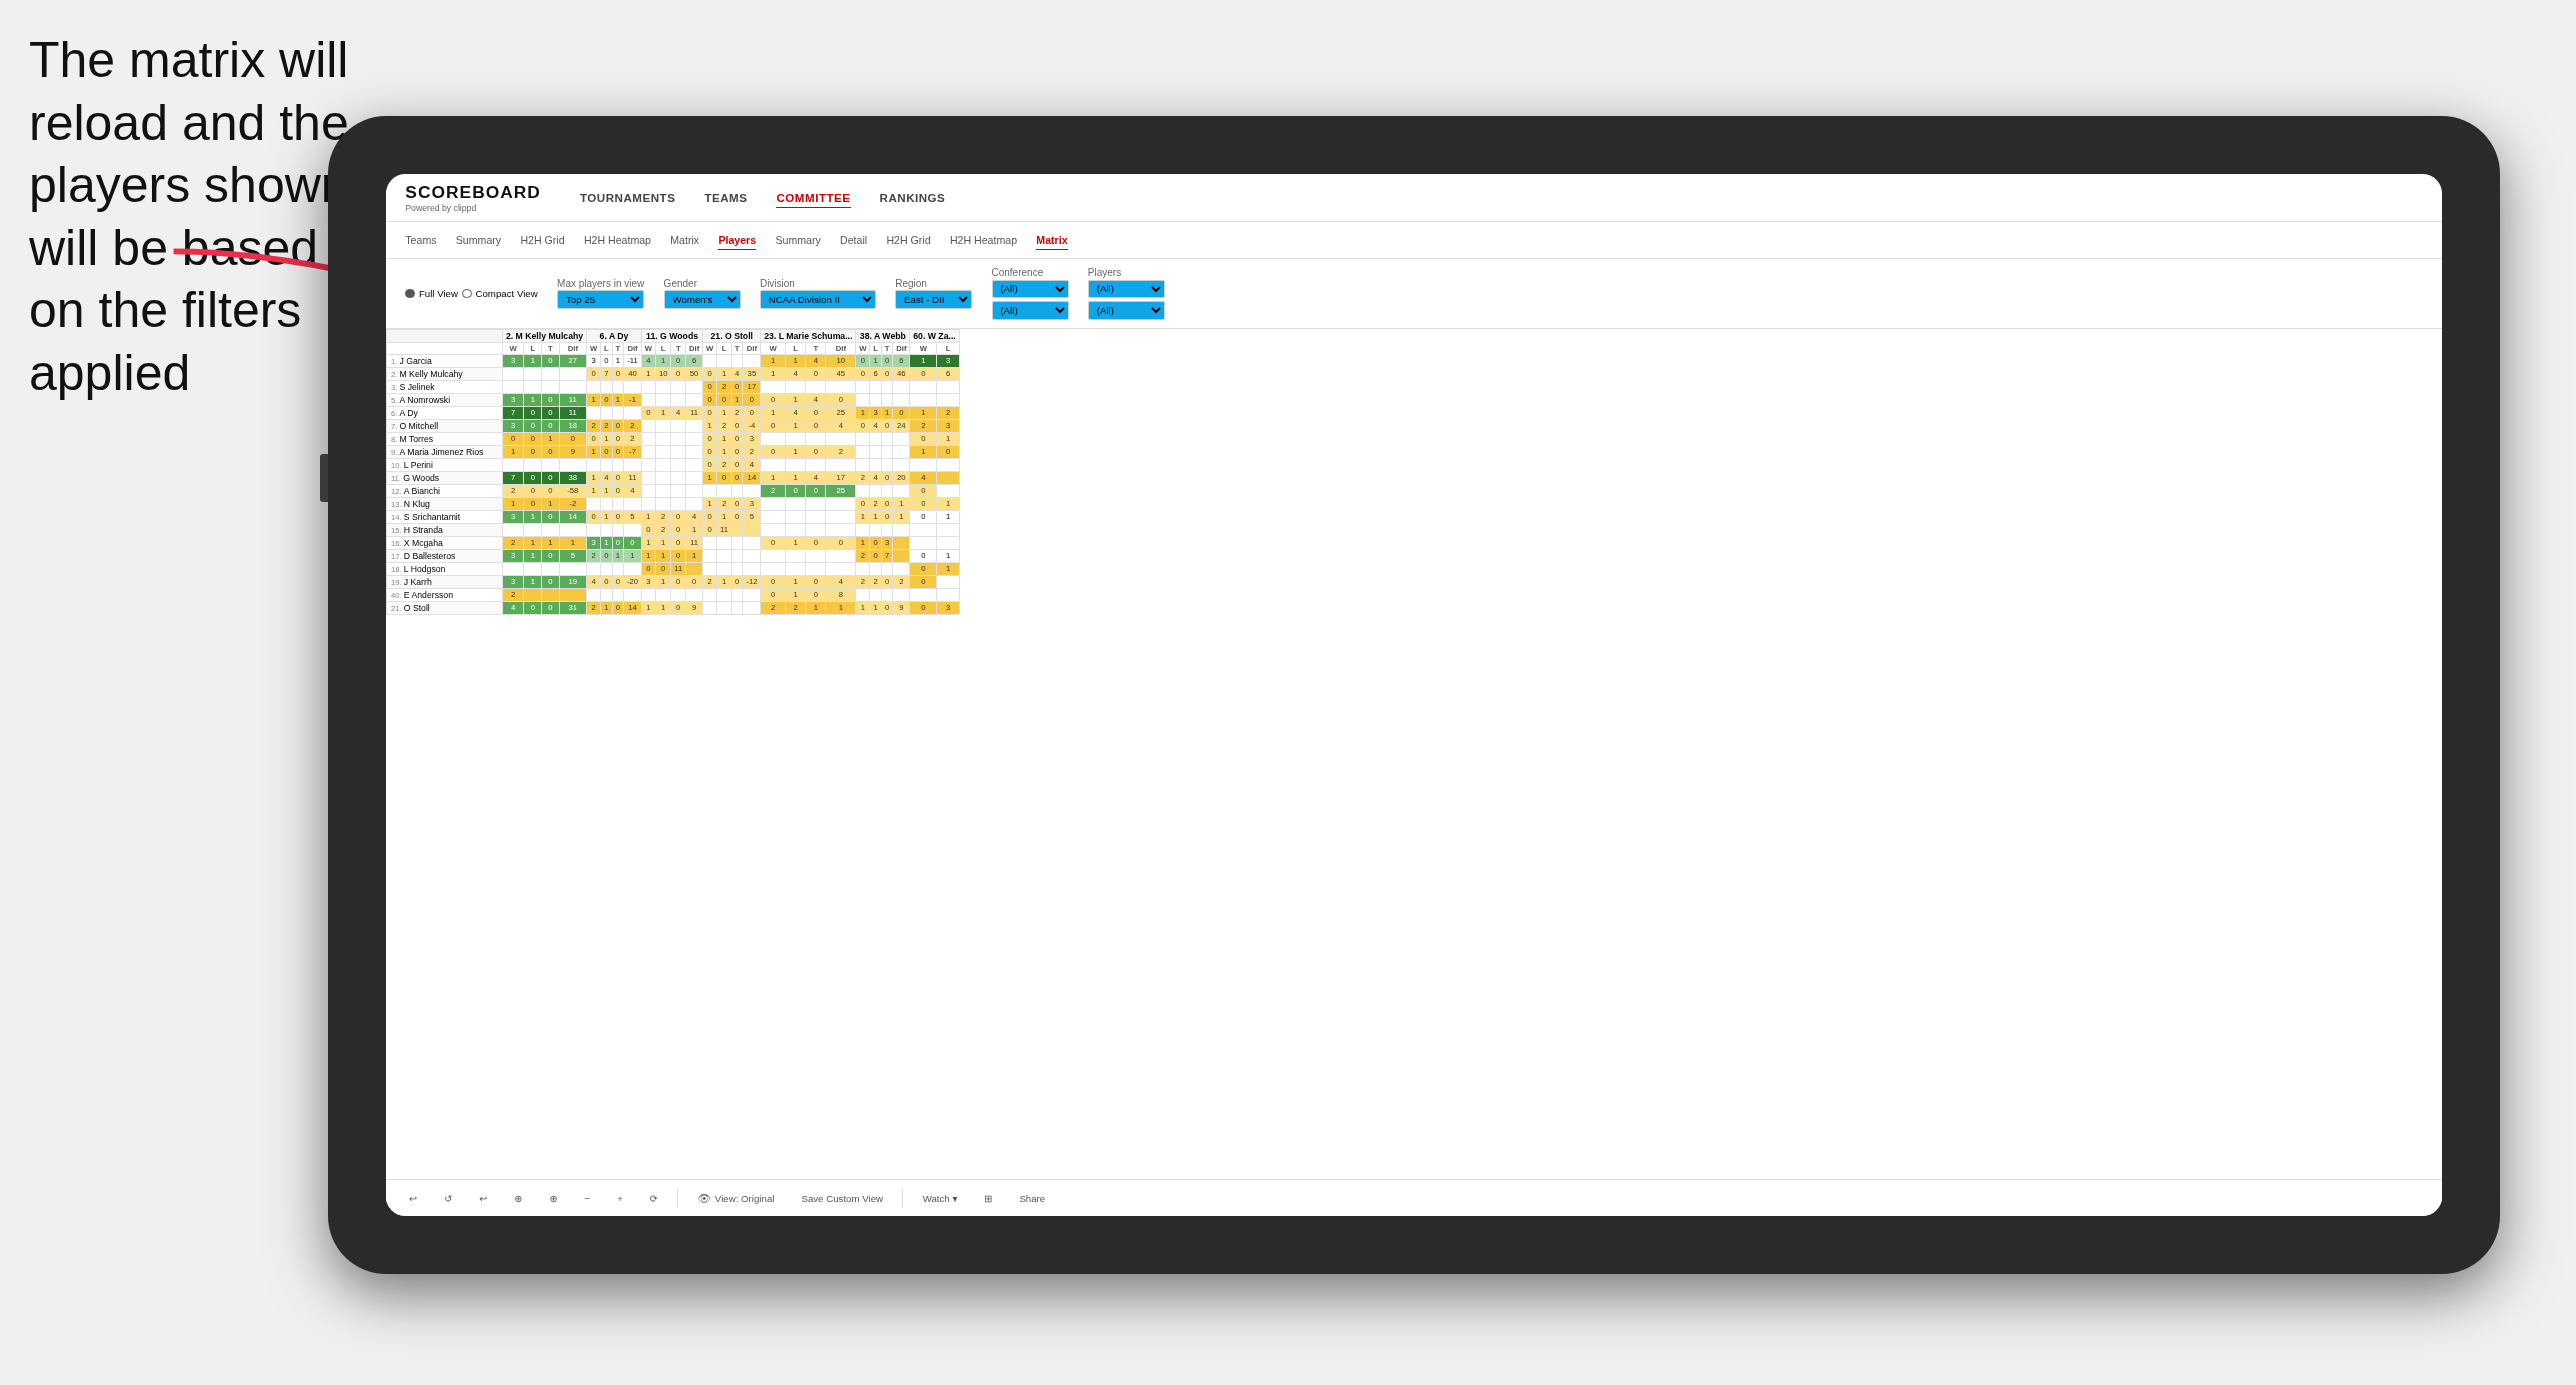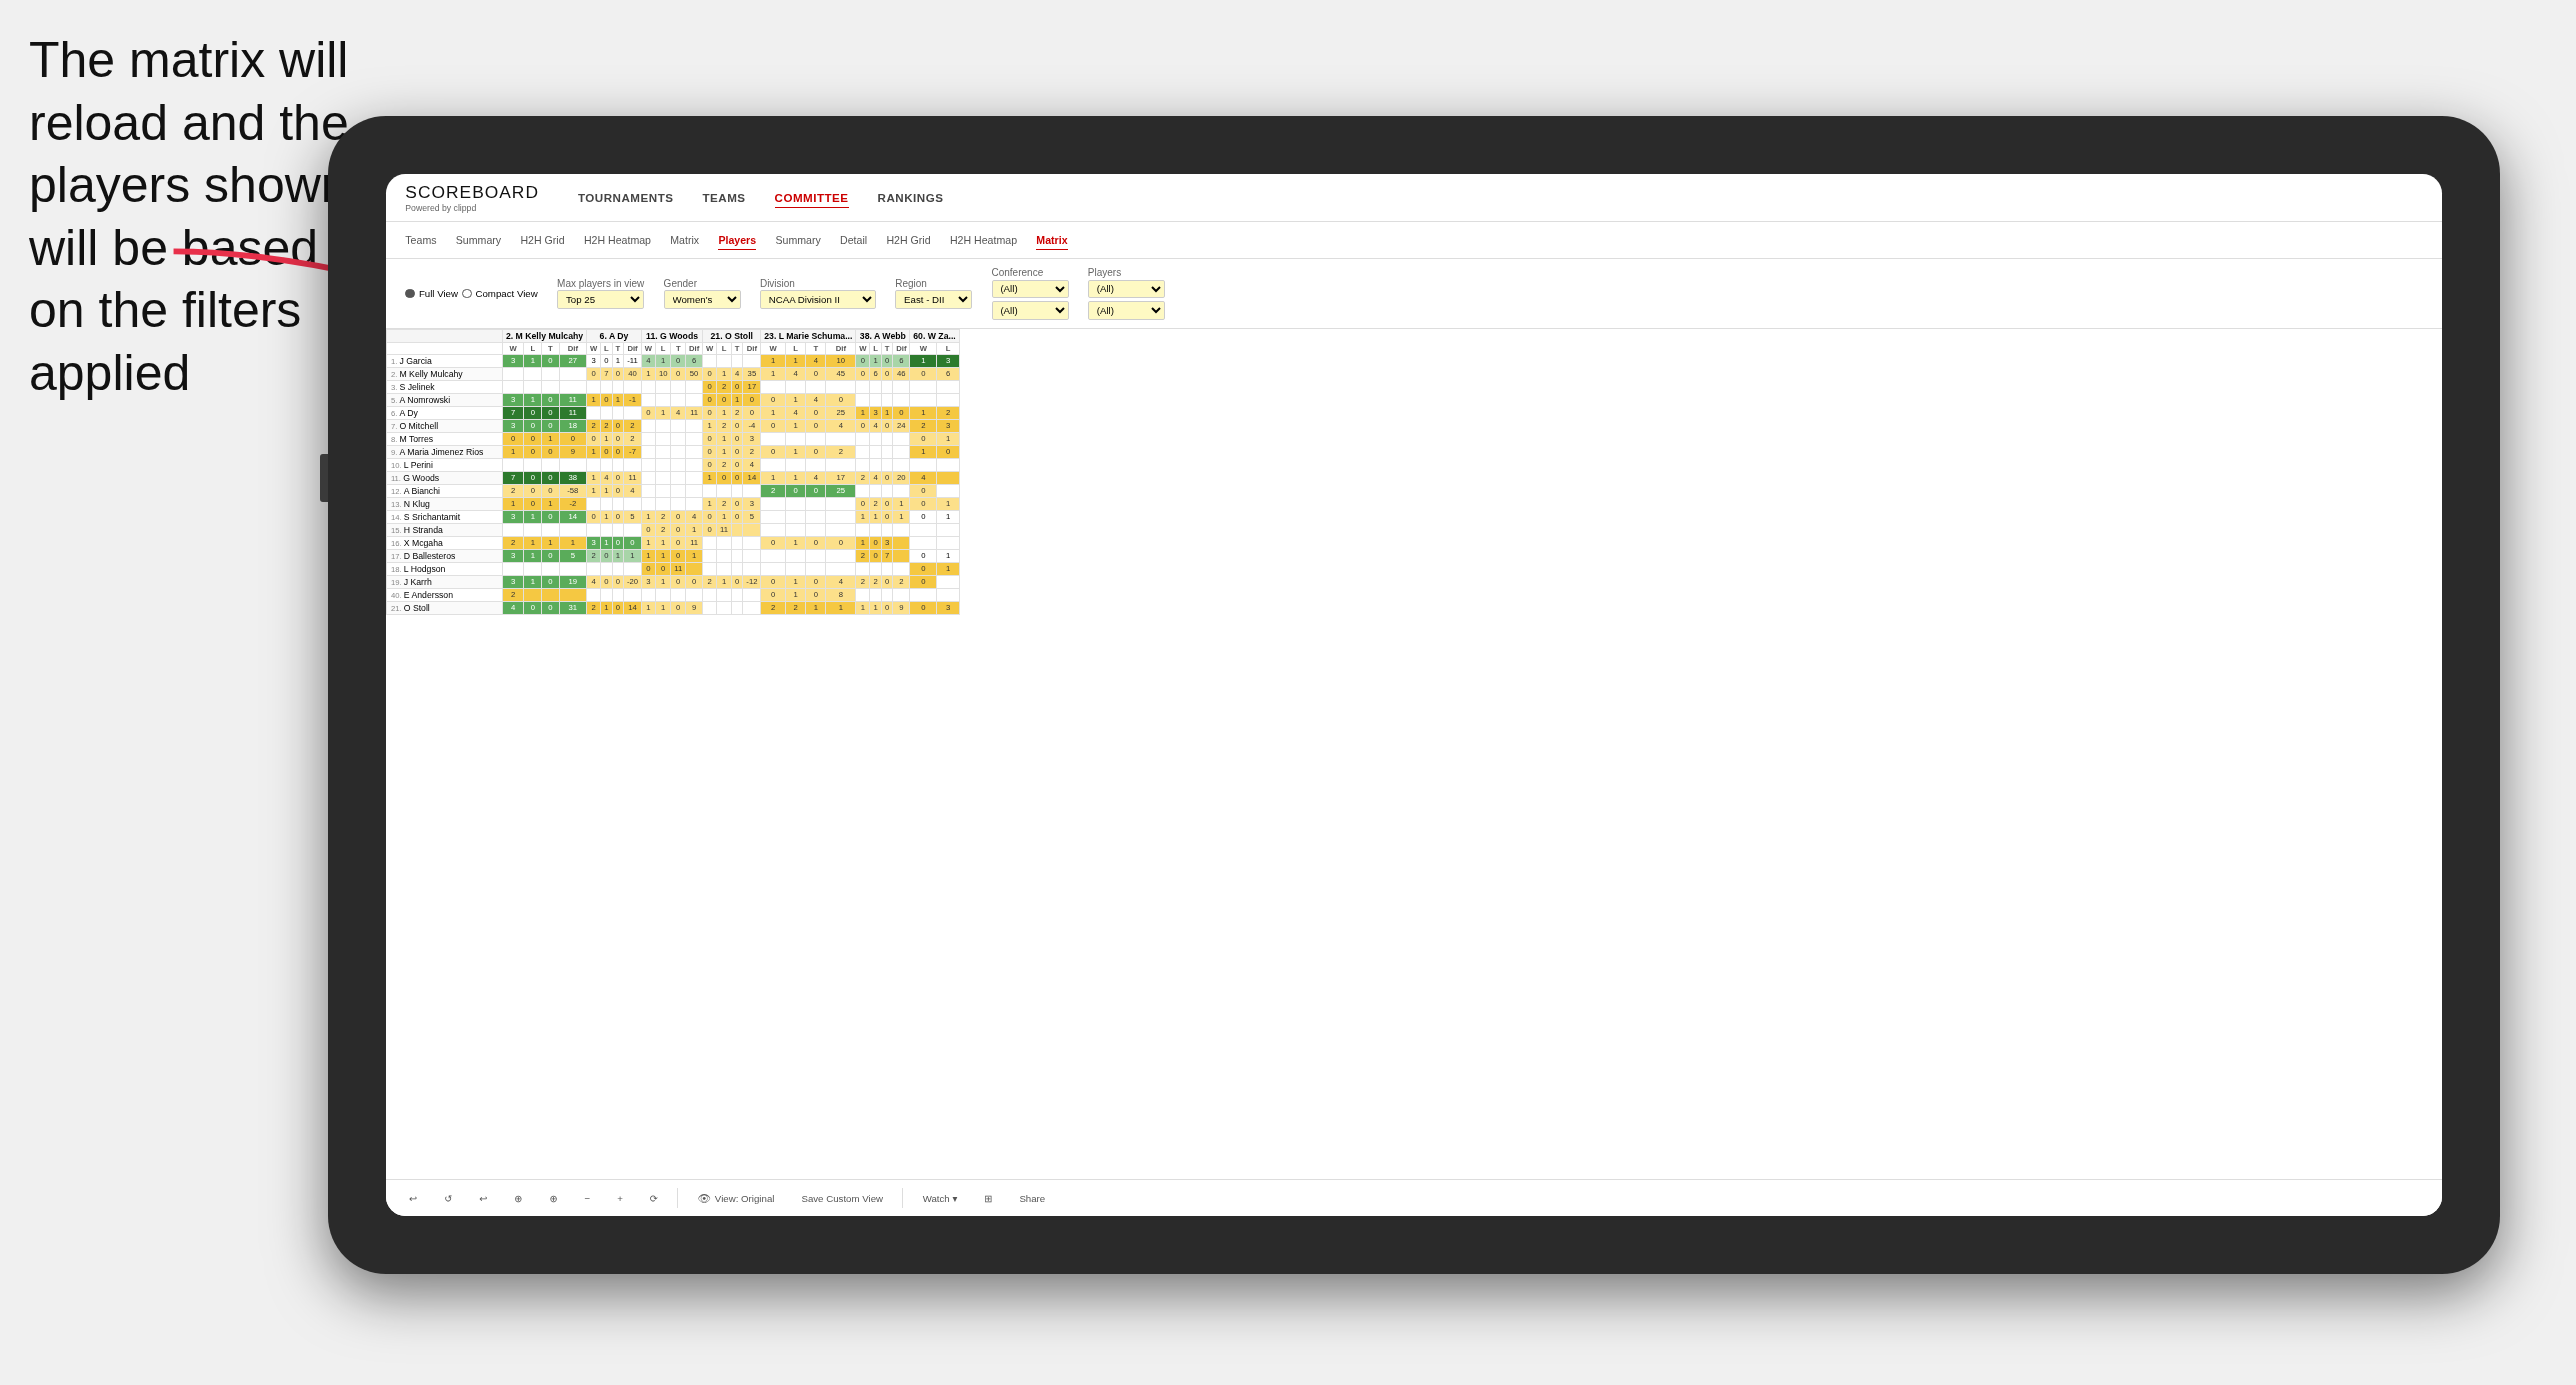--- a/index.html
+++ b/index.html
@@ -58,21 +58,21 @@
       padding: 0 19.3px;
       flex-shrink: 0;
     }
 
     .logo {
       margin-right: 39px;
     }
 
     .logo-title {
       font-size: 17.4px;
-      font-weight: 400;
+      font-weight: 700;
       color: #111;
       letter-spacing: 1px;
     }
 
     .logo-sub {
       font-size: 8.7px;
       color: #666;
     }
 
     .nav-items {
@@ -163,21 +163,21 @@
     .filter-label {
       font-size: 10px;
       color: #666;
     }
 
     .filter-select {
       font-size: 9.7px;
       border: 1px solid #ccc;
       padding: 1.9px 3.9px;
       border-radius: 1.9px;
-      background: #fef9c3;
+      background: #0ea5e9;
       min-width: 77px;
     }
 
     
     .matrix-content {
       flex: 1;
       overflow: auto;
       position: relative;
     }
 

